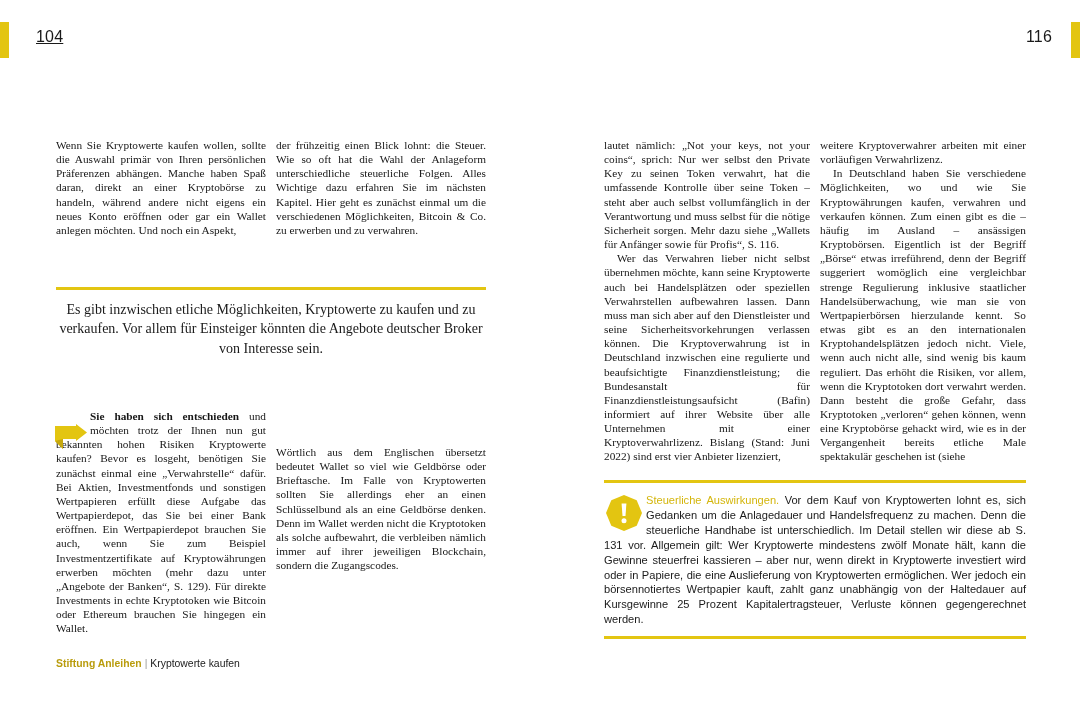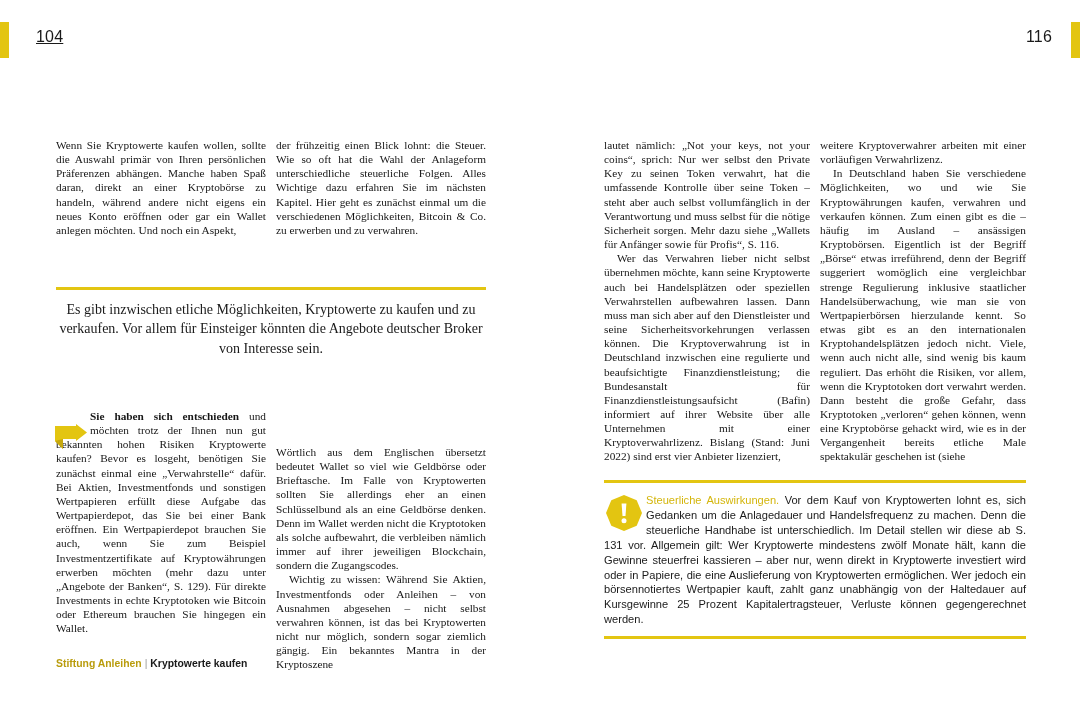--- a/index.html
+++ b/index.html
@@ -167,21 +167,21 @@
     position: absolute;
     left: 56px;
     bottom: 35px;
     font-family: "Liberation Sans", sans-serif;
     font-size: 10.4px;
     font-weight: bold;
     color: #1a1a1a;
   }
   #footer .brand { color: #b99c0d; }
   #footer .sep { color: #9a9a9a; font-weight: normal; padding: 0 3px; }
-  #footer .section { font-weight: bold; color: #1a1a1a; }
+  #footer .section { font-weight: normal; color: #1a1a1a; }
 </style>
 </head>
 <body>
 
 <div id="spread">
 
   <div class="edge-bar left"></div>
   <div class="edge-bar right"></div>
 
   <div class="folio left">104</div>
@@ -207,21 +207,20 @@
 
   <div id="arrow-marker">
     <svg width="34" height="26" viewBox="0 0 34 26" xmlns="http://www.w3.org/2000/svg">
       <path d="M0 2 L21 2 L21 0 L32 8.5 L21 17 L21 15 L8 15 L8 25 L0 17 Z" fill="#e3c511"></path>
       <path d="M0 17 L8 25 L8 15 Z" fill="#c6a80d"></path>
     </svg>
   </div>
 
   <div class="col" id="col2b">
     <p>Wörtlich aus dem Englischen übersetzt bedeutet Wallet so viel wie Geldbörse oder Brieftasche. Im Falle von Kryptowerten sollten Sie allerdings eher an einen Schlüsselbund als an eine Geldbörse denken. Denn im Wallet werden nicht die Kryptotoken als solche aufbewahrt, die verbleiben nämlich immer auf ihrer jeweiligen Blockchain, sondern die Zugangscodes.</p>
-    <p>Wichtig zu wissen: Während Sie Aktien, Investmentfonds oder Anleihen – von Ausnahmen abgesehen – nicht selbst verwahren können, ist das bei Kryptowerten nicht nur möglich, sondern sogar ziemlich gängig. Ein bekanntes Mantra in der Kryptoszene</p>
   </div>
 
   <div class="col" id="col3">
     <p>lautet nämlich: „Not your keys, not your coins“, sprich: Nur wer selbst den Private Key zu seinen Token verwahrt, hat die umfassende Kontrolle über seine Token – steht aber auch selbst vollumfänglich in der Verantwortung und muss selbst für die nötige Sicherheit sorgen. Mehr dazu siehe „Wallets für Anfänger sowie für Profis“, S. 116.</p>
     <p>Wer das Verwahren lieber nicht selbst übernehmen möchte, kann seine Kryptowerte auch bei Handelsplätzen oder speziellen Verwahrstellen aufbewahren lassen. Dann muss man sich aber auf den Dienstleister und seine Sicherheitsvorkehrungen verlassen können. Die Kryptoverwahrung ist in Deutschland inzwischen eine regulierte und beaufsichtigte Finanzdienstleistung; die Bundesanstalt für Finanzdienstleistungsaufsicht (Bafin) informiert auf ihrer Website über alle Unternehmen mit einer Kryptoverwahrlizenz. Bislang (Stand: Juni 2022) sind erst vier Anbieter lizenziert,</p>
   </div>
   <div class="col" id="col4">
     <p>weitere Kryptoverwahrer arbeiten mit einer vorläufigen Verwahrlizenz.</p>
     <p>In Deutschland haben Sie verschiedene Möglichkeiten, wo und wie Sie Kryptowährungen kaufen, verwahren und verkaufen können. Zum einen gibt es die – häufig im Ausland – ansässigen Kryptobörsen. Eigentlich ist der Begriff „Börse“ etwas irreführend, denn der Begriff suggeriert womöglich eine vergleichbar strenge Regulierung inklusive staatlicher Handelsüberwachung, wie man sie von Wertpapierbörsen hierzulande kennt. So etwas gibt es an den internationalen Kryptohandelsplätzen jedoch nicht. Viele, wenn auch nicht alle, sind wenig bis kaum reguliert. Das erhöht die Risiken, vor allem, wenn die Kryptotoken dort verwahrt werden. Dann besteht die große Gefahr, dass Kryptotoken „verloren“ gehen können, wenn eine Kryptobörse gehackt wird, wie es in der Vergangenheit bereits etliche Male spektakulär geschehen ist (siehe</p>
   </div>

